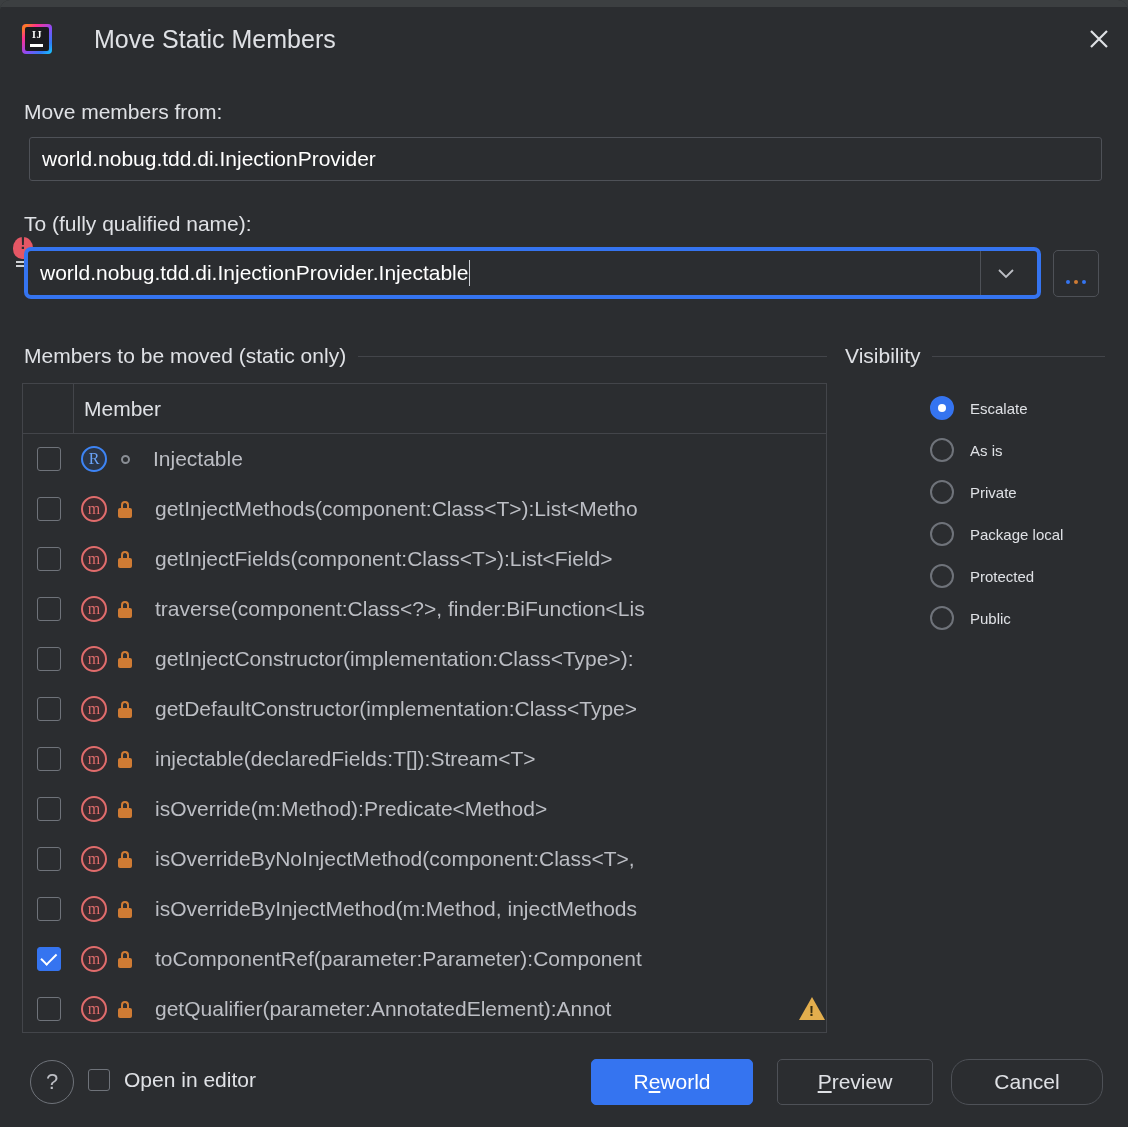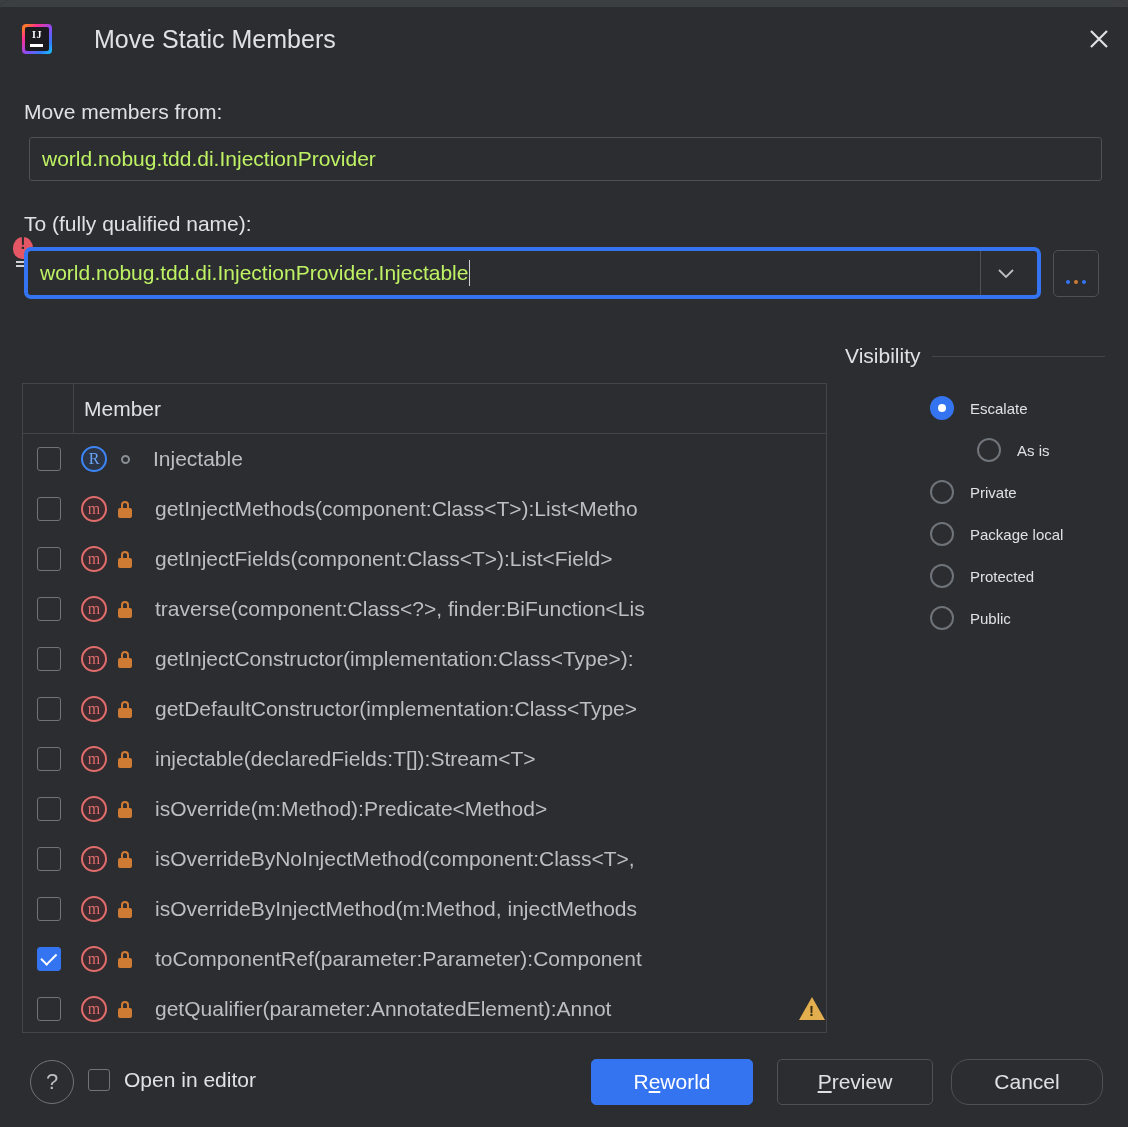--- a/index.html
+++ b/index.html
@@ -84,21 +84,21 @@
     white-space: nowrap;
   }
 
   .textfield {
     position: absolute;
     box-sizing: border-box;
     background: #2b2d30;
     border: 1px solid #4e5157;
     border-radius: 3px;
     font-size: 21px;
-    color: #bef264;
+    color: #ffffff;
     display: flex;
     align-items: center;
     padding: 0 12px;
     white-space: nowrap;
     overflow: hidden;
   }
   .textfield.focused {
     border: 2px solid #3574f0;
     box-shadow: 0 0 0 2px #3574f0;
     border-radius: 5px;
@@ -451,20 +451,24 @@
   </div>
 
   <div class="browse-btn" style="left:1053px; top:250px; width:46px; height:47px;">
     <span class="dots">
       <i style="background:#3574f0"></i>
         <i style="background:#cf7b34"></i>
         <i style="background:#3574f0"></i>
     </span>
   </div>
 
+  <div class="section-head" style="left:24px; top:344px; width:803px;">
+    <span><span>Mem</span><span class="mn">b</span><span>ers to be moved (static only)</span></span>
+    <span class="rule"></span>
+  </div>
 
   <div class="table-wrap">
     <div class="thead">
       <div class="col-check"></div>
       <div class="col-member">Member</div>
     </div>
     <div id="rows-container">
         <div class="trow">
           <span class="cb"></span>
           <span class="icon-r">R</span>
@@ -581,21 +585,21 @@
     <span class="rule"></span>
   </div>
 
   <div id="radios-container">
       <div class="radio-row" style="left: 893px; top: 396px;">
         <span class="radio sel">
           <span class="dot"></span>
         </span>
         <span><span></span><span class="mn">E</span><span>scalate</span></span>
       </div>
-      <div class="radio-row" style="left: 940px; top: 438px;">
+      <div class="radio-row" style="left: 893px; top: 438px;">
         <span class="radio"></span>
         <span><span></span><span class="mn">A</span><span>s is</span></span>
       </div>
       <div class="radio-row" style="left: 893px; top: 480px;">
         <span class="radio"></span>
         <span><span>Pri</span><span class="mn">v</span><span>ate</span></span>
       </div>
       <div class="radio-row" style="left: 893px; top: 522px;">
         <span class="radio"></span>
         <span><span>Pac</span><span class="mn">k</span><span>age local</span></span>

